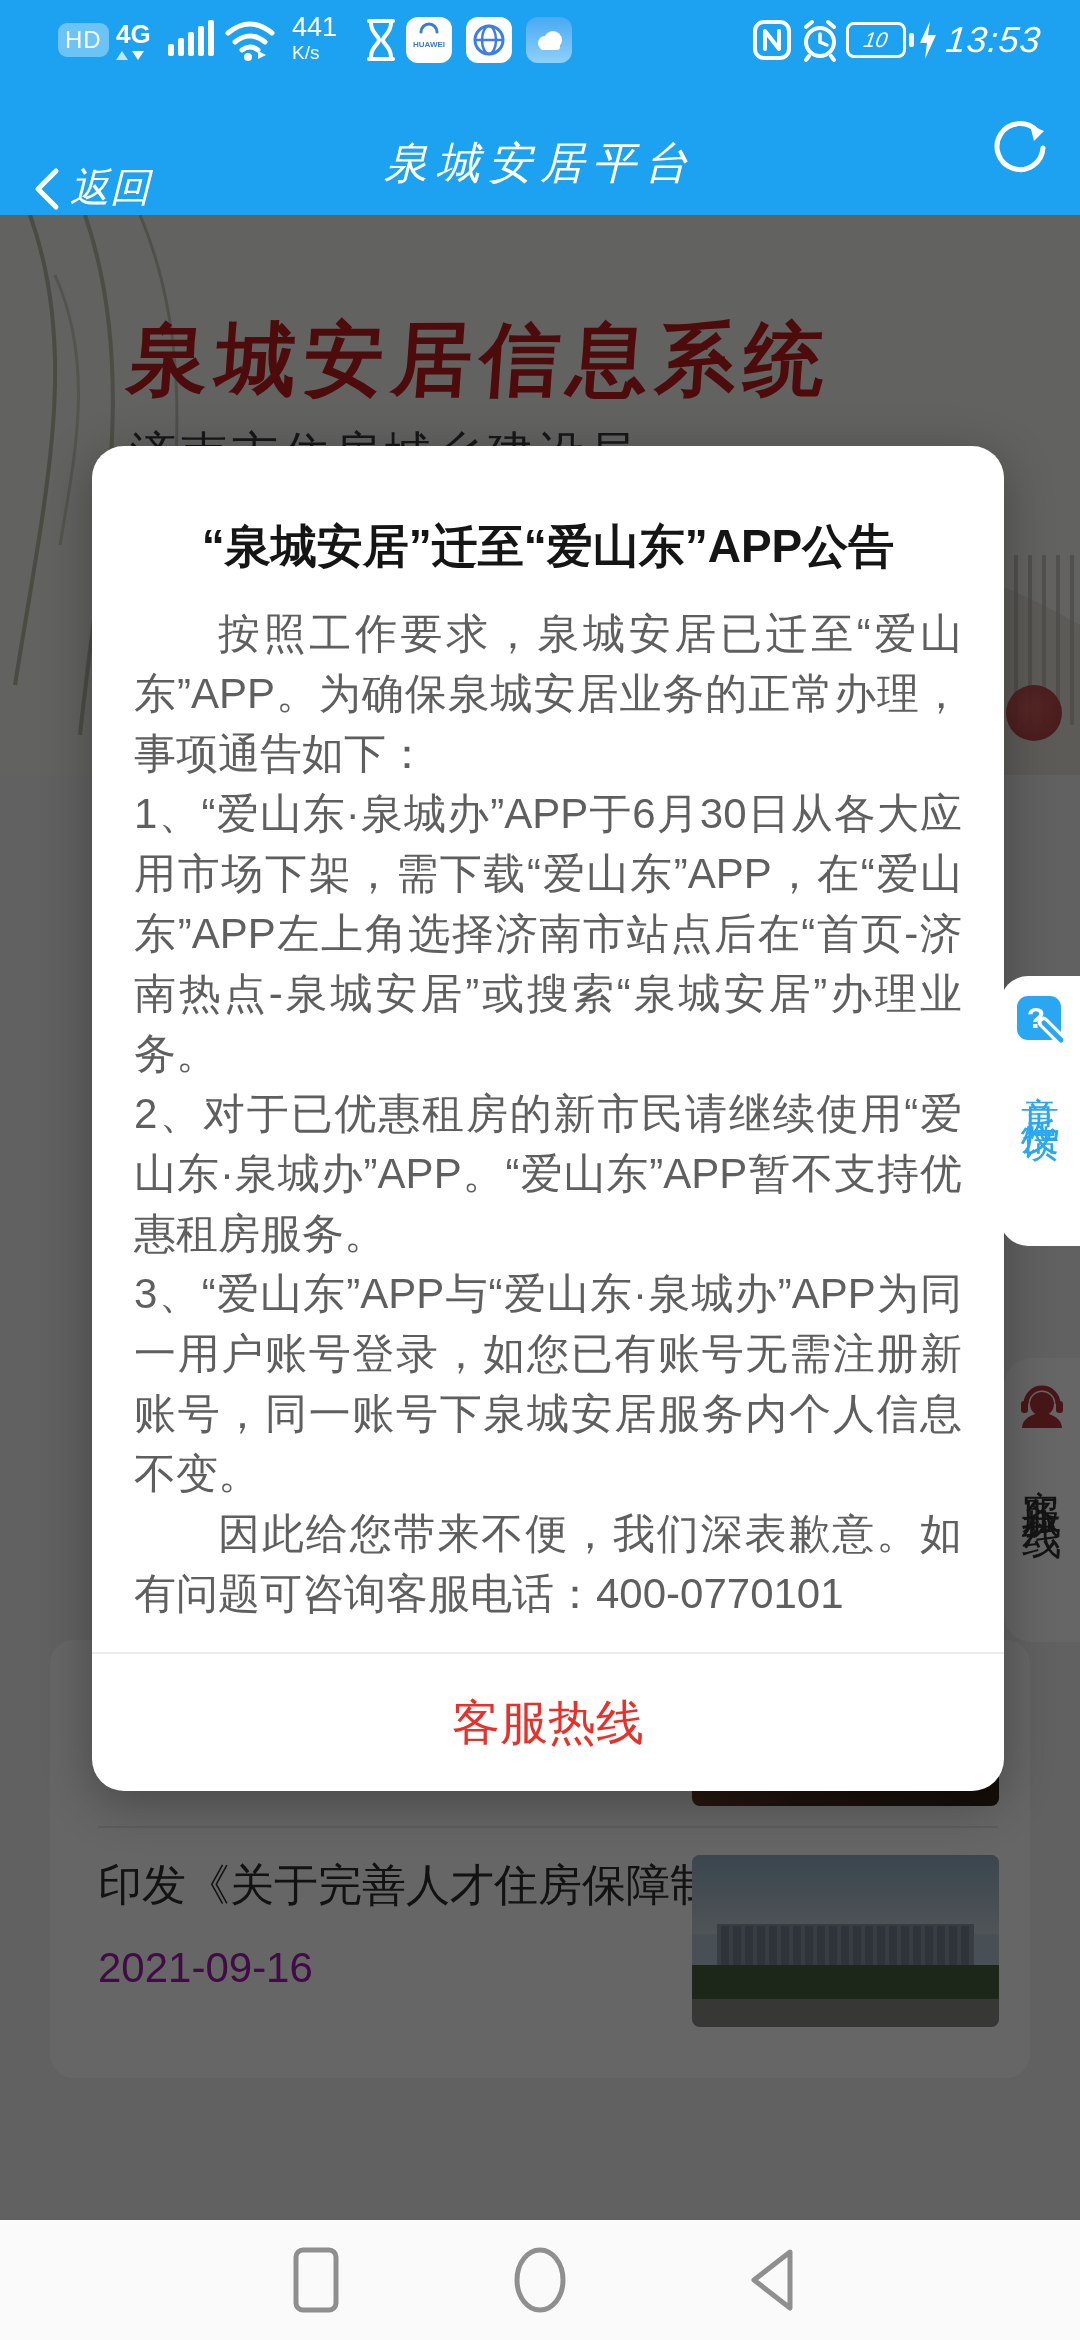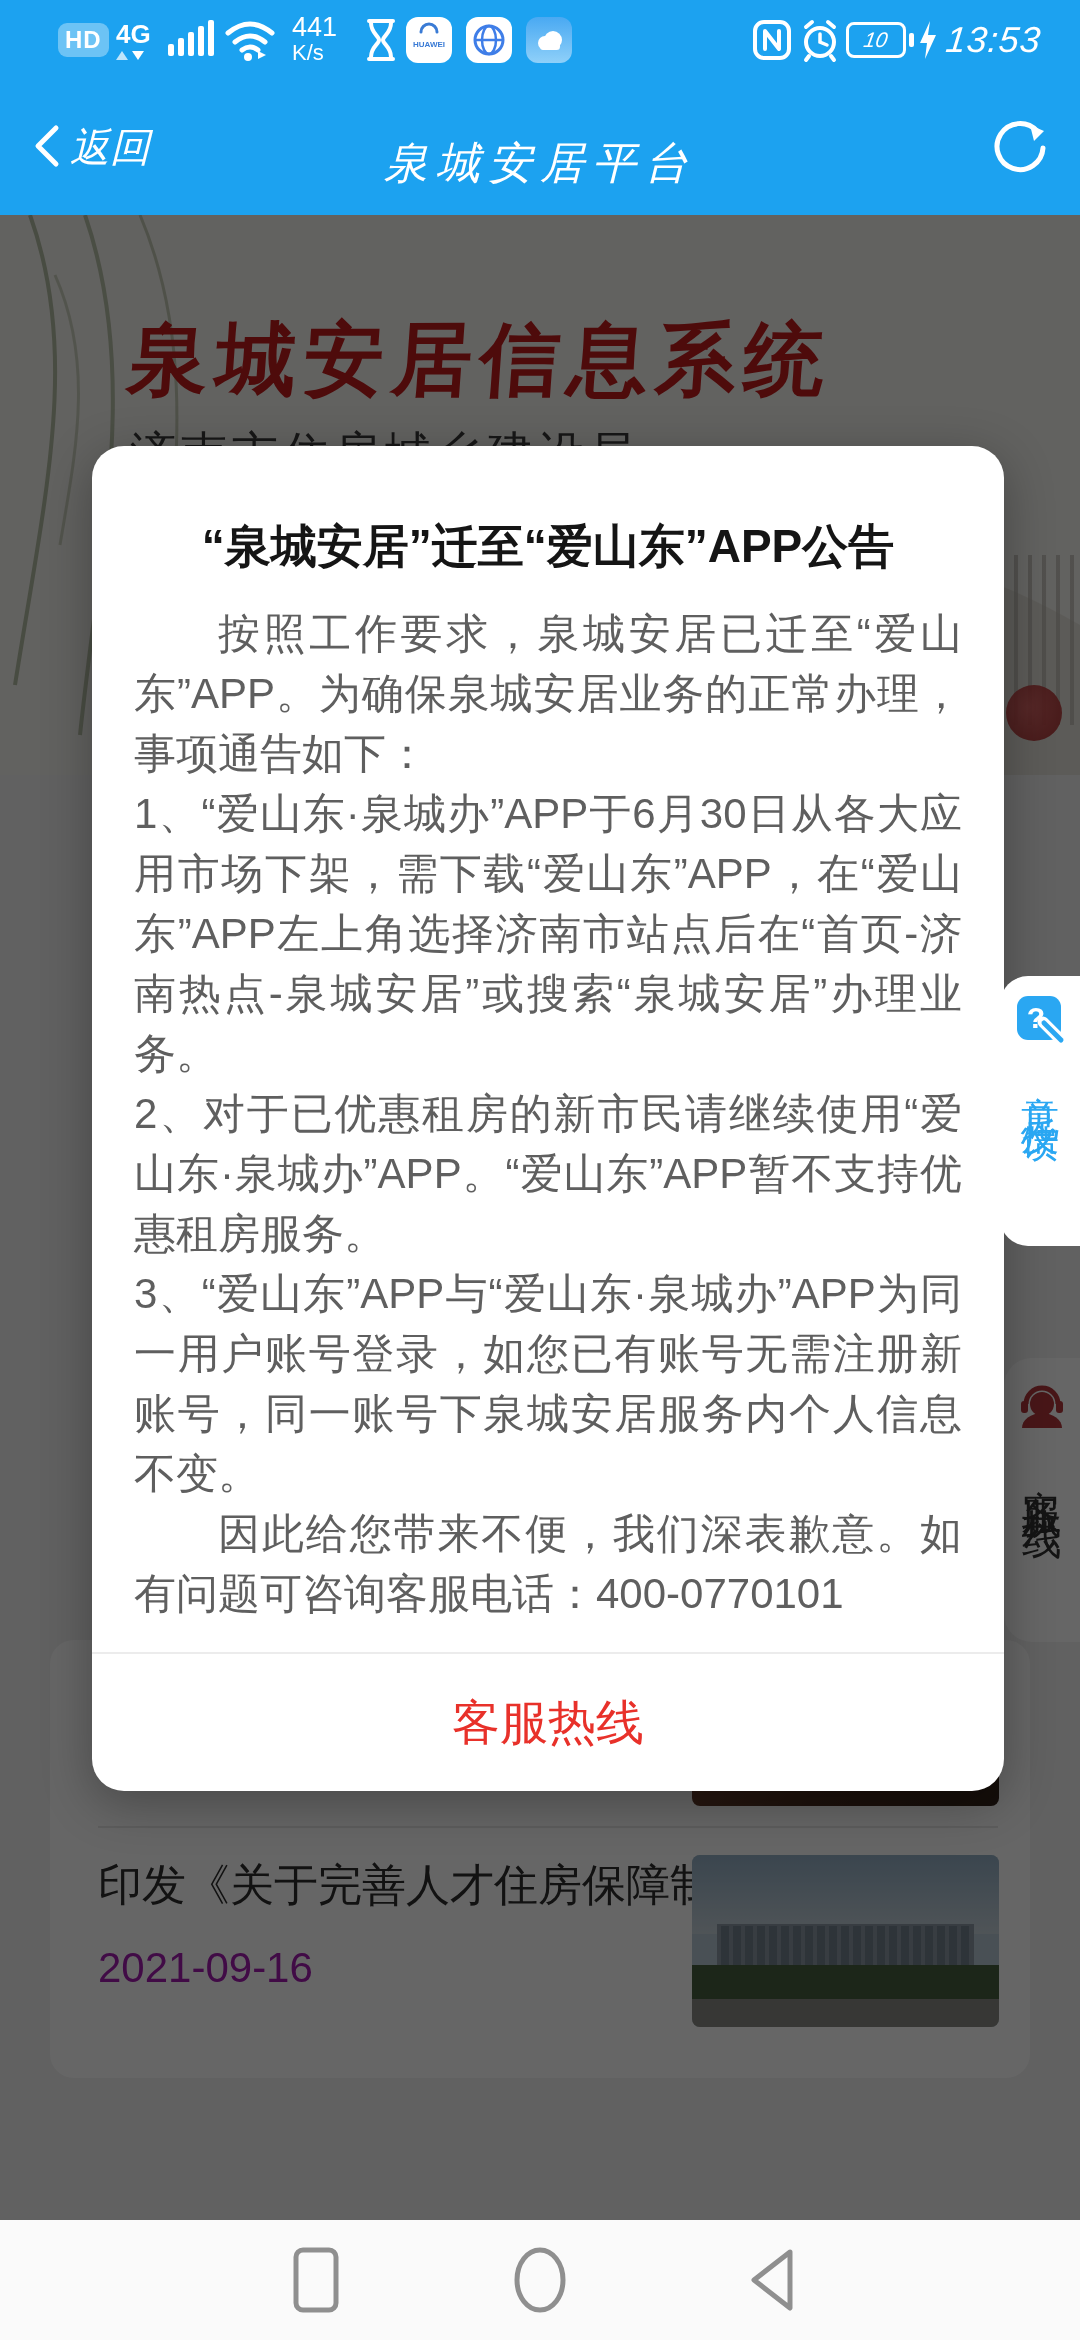--- a/index.html
+++ b/index.html
@@ -4,46 +4,46 @@
 <style>
   html,body{margin:0;padding:0;background:#111;}
   .screen{position:relative;width:1080px;height:2340px;margin:0 auto;overflow:hidden;
           font-family:"Liberation Sans","DejaVu Sans",sans-serif;background:#f3f3f3;}
   .abs{position:absolute;}
 
   
   .status-bar{left:0;top:0;width:1080px;height:80px;background:#1ca2f0;z-index:60;color:#fff;}
   .sb-item{position:absolute;top:0;height:80px;display:flex;align-items:center;}
   .hd-badge{left:58px;}
-  .hd-badge .pill{background:#6cc3f5;color:#fff;font-weight:bold;font-size:24px;
+  .hd-badge .pill{background:#6cc3f5;color:#fff;font-weight:normal;font-size:24px;
                   border-radius:9px;padding:3px 7px;letter-spacing:1px;}
   .net{left:116px;flex-direction:column;justify-content:center;align-items:flex-start;}
   .net .t{font-size:26px;font-weight:bold;line-height:26px;}
   .tiny-arrows{display:flex;gap:4px;margin-top:4px;}
   .tri-up{width:0;height:0;border-left:6px solid transparent;border-right:6px solid transparent;border-bottom:9px solid #bfe5fb;}
   .tri-dn{width:0;height:0;border-left:6px solid transparent;border-right:6px solid transparent;border-top:9px solid #ffffff;}
   .bars{left:168px;gap:4px;align-items:flex-end;height:80px;padding:22px 0 24px;box-sizing:border-box;}
   .bars i{display:block;width:6px;background:#fff;border-radius:2px;}
   .wifi{left:224px;}
   .speed{left:292px;flex-direction:column;justify-content:center;align-items:flex-start;line-height:26px;}
-  .speed .v{font-size:27px;} .speed .u{font-size:22px;}
+  .speed .v{font-size:27px;} .speed .u{font-size:19px;}
   .hour{left:364px;}
   .appicon{top:17px;width:46px;height:46px;border-radius:12px;background:#fff;display:flex;align-items:center;justify-content:center;}
   .ic-huawei{left:406px;} .ic-globe{left:466px;} .ic-cloud{left:526px;background:linear-gradient(180deg,#49a9f2,#8fd0f9);}
   .nfc{left:752px;} .alarm{left:798px;}
   .batt{left:846px;gap:0;}
   .batt .shell{width:54px;height:30px;border:3px solid #fff;border-radius:8px;display:flex;align-items:center;justify-content:center;}
   .batt .lvl{font-size:21px;color:#fff;transform:skewX(-10deg);font-style:italic;}
   .batt .nub{width:5px;height:14px;background:#fff;border-radius:2px;margin-left:3px;}
   .bolt{left:916px;}
   .clock{left:946px;font-size:36px;font-style:italic;transform:skewX(-6deg);letter-spacing:1px;}
 
   
   .title-bar{left:0;top:80px;width:1080px;height:135px;background:#1ca2f0;z-index:60;color:#fff;}
-  .back-btn{position:absolute;left:34px;top:0;height:135px;display:flex;align-items:center;gap:10px;cursor:pointer;}
+  .back-btn{position:absolute;left:34px;top:0;height:135px;display:flex;align-items:flex-end;gap:10px;cursor:pointer;}
   .back-label{font-size:40px;font-style:italic;}
   .tb-title{position:absolute;left:0;top:16px;width:100%;height:135px;display:flex;align-items:center;justify-content:center;
             font-size:44px;letter-spacing:8px;font-style:italic;}
   .refresh-btn{position:absolute;right:30px;top:0;height:135px;display:flex;align-items:center;cursor:pointer;}
 
   
   .page{left:0;top:215px;width:1080px;height:2005px;z-index:10;overflow:hidden;background:#f3f3f3;}
   .hdr{position:absolute;left:0;top:0;width:1080px;height:560px;background:#f6f4ef;overflow:hidden;}
   .hdr-title{position:absolute;left:128px;top:92px;font-size:80px;font-weight:bold;letter-spacing:8px;
              color:#c21d1d;font-family:"DejaVu Serif","Liberation Serif",serif;transform:skewX(-4deg);}

